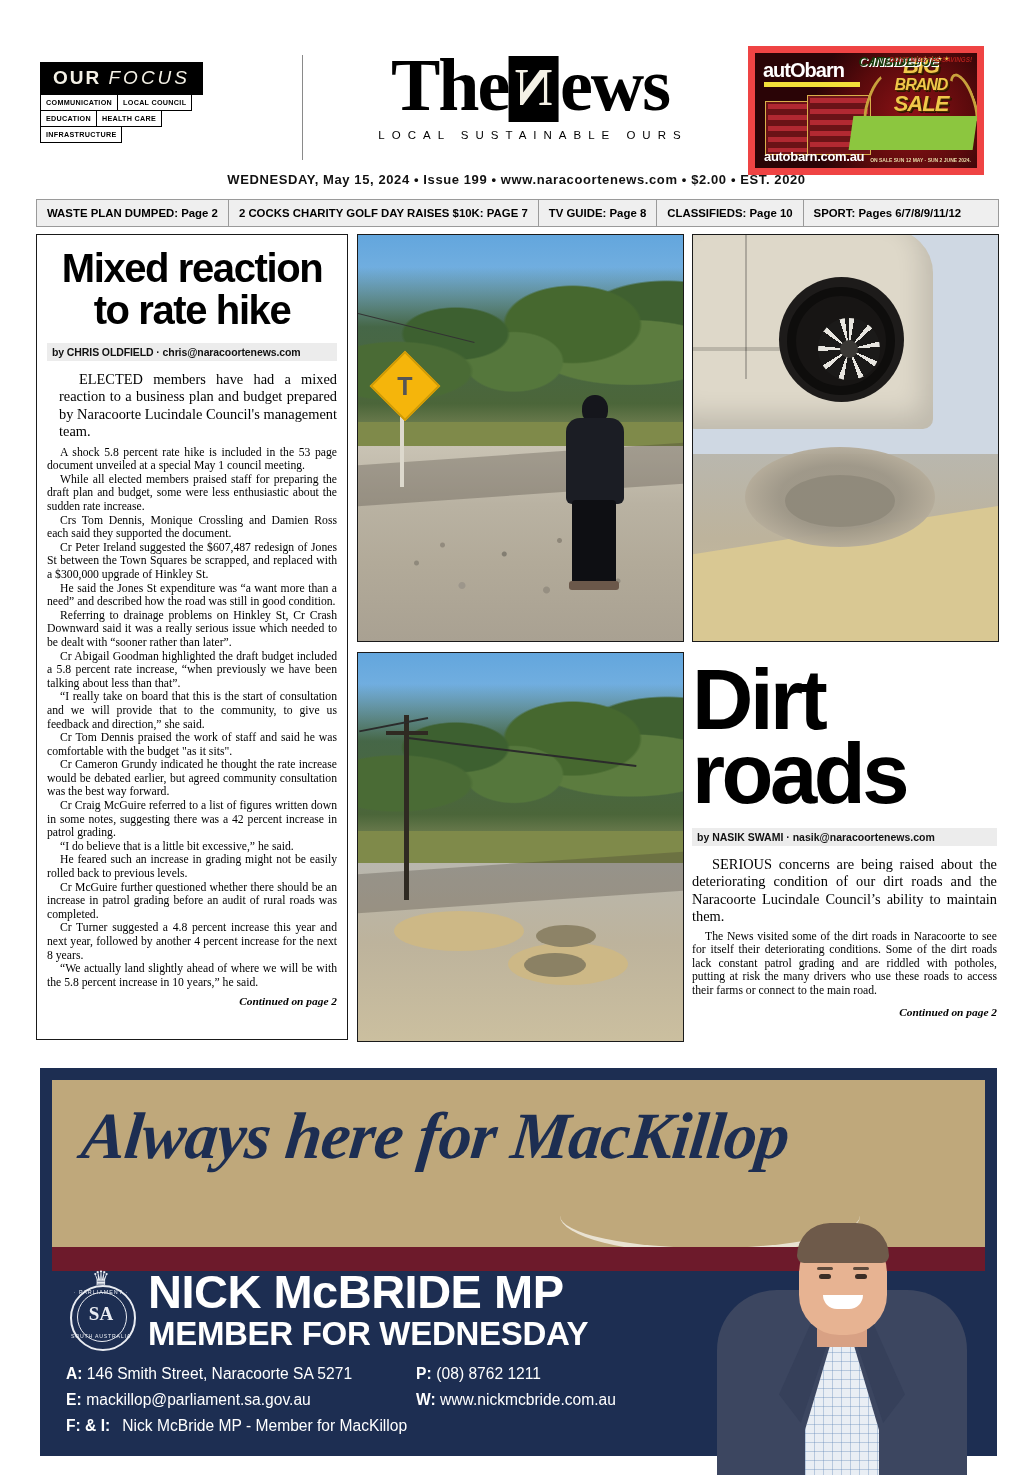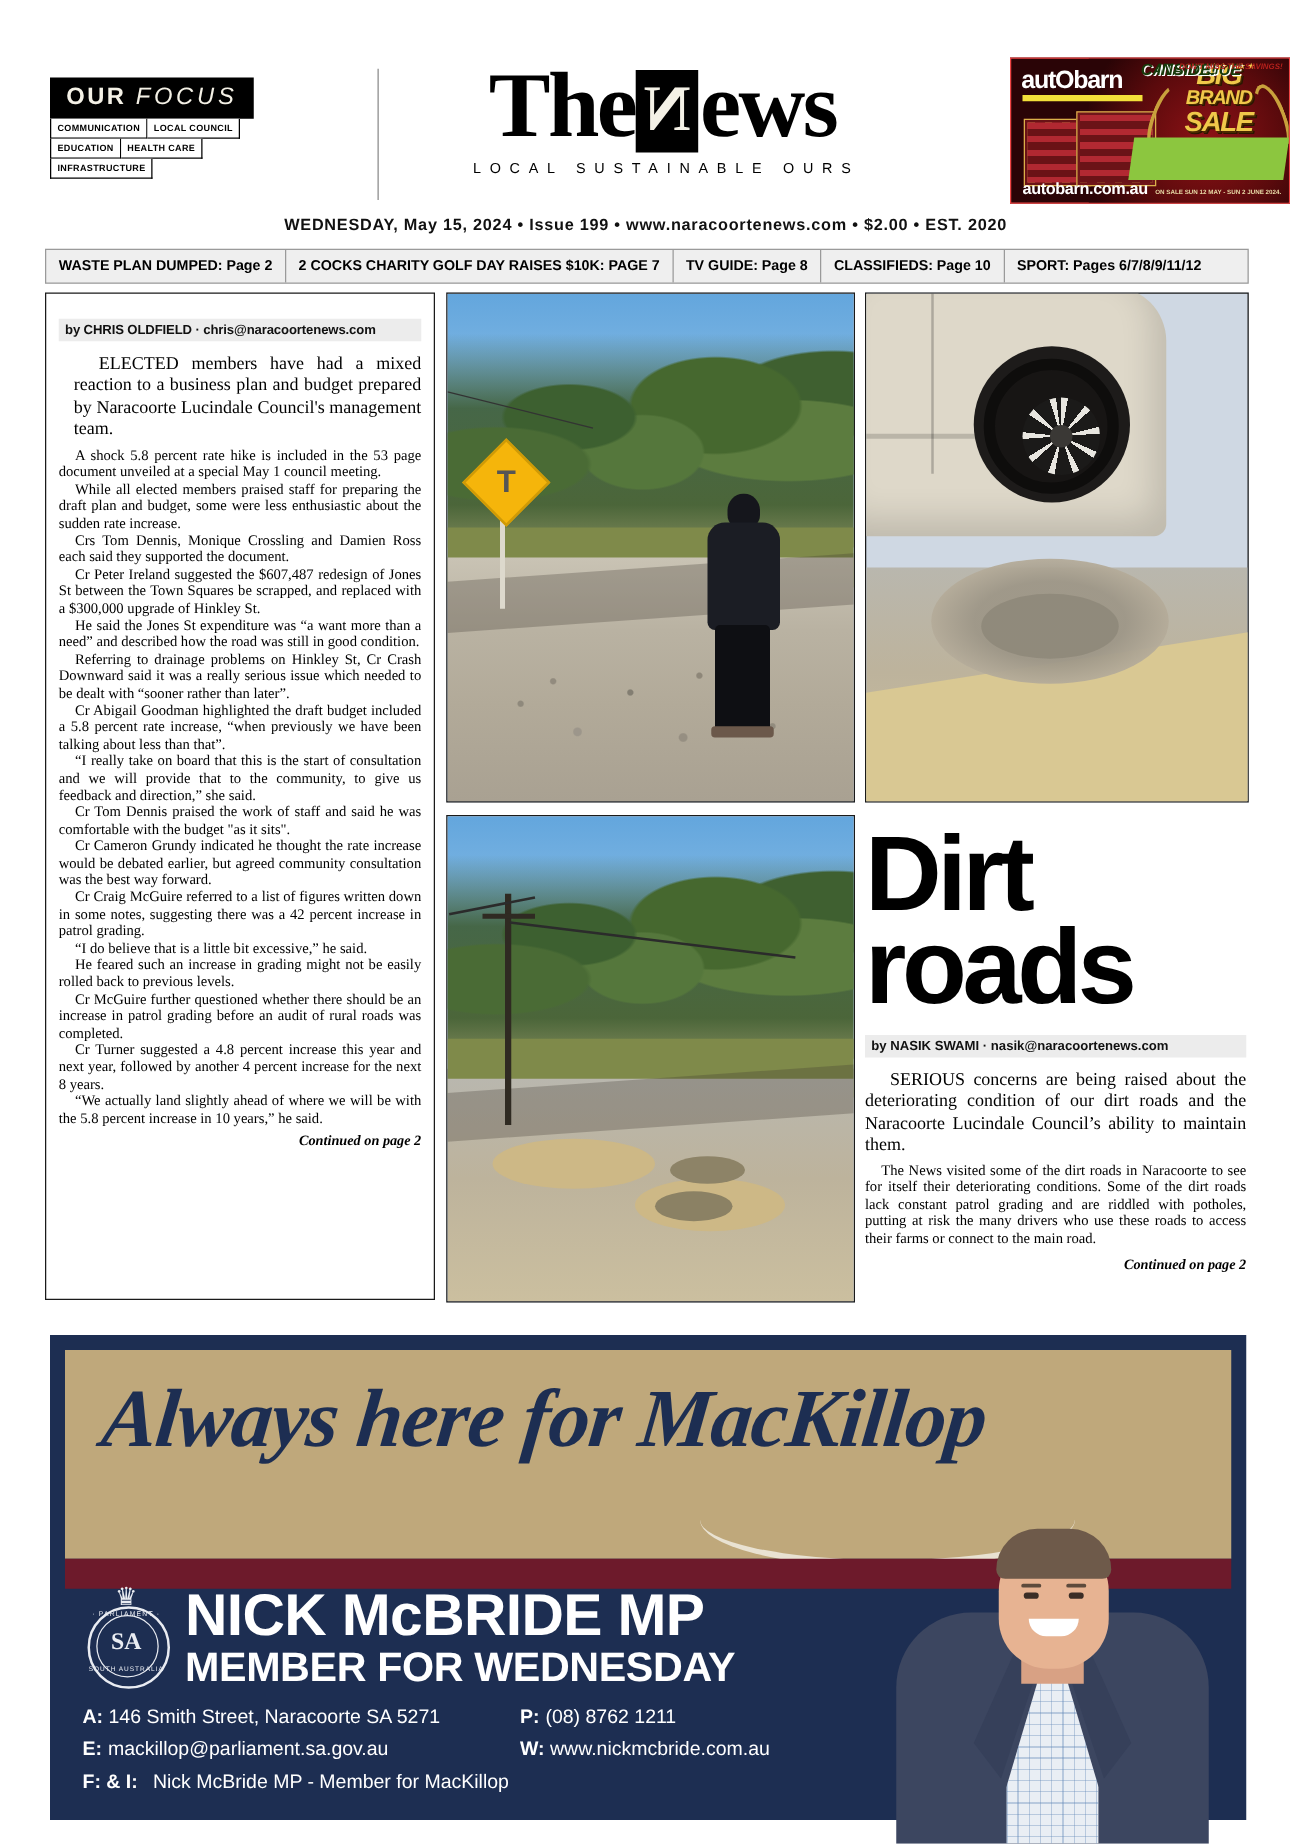--- a/index.html
+++ b/index.html
@@ -48,22 +48,22 @@
     margin:8px 1px 0 1px;transform:scaleX(-1);
   }
   .mh-tag{
     font-family:"Liberation Sans",sans-serif;
     font-size:11.5px;letter-spacing:7px;color:#000;margin-top:7px;
     padding-left:6px;
   }
 
   
   .ab{
-    position:absolute;left:808px;top:46px;width:222px;height:115px;
-    background:#2a0406;overflow:hidden;border:1px solid #ef4444;
+    position:absolute;left:748px;top:46px;width:222px;height:115px;
+    background:#2a0406;overflow:hidden;border:7px solid #ef4444;
     font-family:"Liberation Sans",sans-serif;
   }
   .ab-glow{position:absolute;right:-30px;top:-30px;width:190px;height:190px;
     background:radial-gradient(circle,#8e1216 0%,#5a0a0c 45%,#2a0406 75%);}
   .ab-logo{position:absolute;left:8px;top:6px;color:#fff;font-size:20px;font-weight:700;letter-spacing:-1px;}
   .ab-ubar{position:absolute;left:9px;top:29px;width:96px;height:5px;background:#f3e03a;}
   .ab-mags{position:absolute;left:10px;top:42px;width:128px;height:58px;}
   .ab-mag{position:absolute;background:#5e1013;border:1px solid #d9b04a;}
   .ab-m1{left:0;top:6px;width:52px;height:52px;background:#6a1216;}
   .ab-m2{left:42px;top:0;width:62px;height:58px;background:#70161a;}
@@ -369,20 +369,24 @@
 
   <div class="navbar">
     <div class="nav-cell">WASTE PLAN DUMPED: Page 2</div>
     <div class="nav-cell">2 COCKS CHARITY GOLF DAY RAISES $10K: PAGE 7</div>
     <div class="nav-cell">TV GUIDE: Page 8</div>
     <div class="nav-cell">CLASSIFIEDS: Page 10</div>
     <div class="nav-cell">SPORT: Pages 6/7/8/9/11/12</div>
   </div>
 
   <div class="colA">
+    <div class="hl-main">
+      <div>Mixed reaction</div>
+      <div>to rate hike</div>
+    </div>
     <div class="byline">by CHRIS OLDFIELD · chris@naracoortenews.com</div>
     <div class="lede">ELECTED members have had a mixed reaction to a business plan and budget prepared by Naracoorte Lucindale Council's management team.</div>
     <div class="bodytext">
       <p>A shock 5.8 percent rate hike is included in the 53 page document unveiled at a special May 1 council meeting.</p>
       <p>While all elected members praised staff for preparing the draft plan and budget, some were less enthusiastic about the sudden rate increase.</p>
       <p>Crs Tom Dennis, Monique Crossling and Damien Ross each said they supported the document.</p>
       <p>Cr Peter Ireland suggested the $607,487 redesign of Jones St between the Town Squares be scrapped, and replaced with a $300,000 upgrade of Hinkley St.</p>
       <p>He said the Jones St expenditure was “a want more than a need” and described how the road was still in good condition.</p>
       <p>Referring to drainage problems on Hinkley St, Cr Crash Downward said it was a really serious issue which needed to be dealt with “sooner rather than later”.</p>
       <p>Cr Abigail Goodman highlighted the draft budget included a 5.8 percent rate increase, “when previously we have been talking about less than that”.</p>

